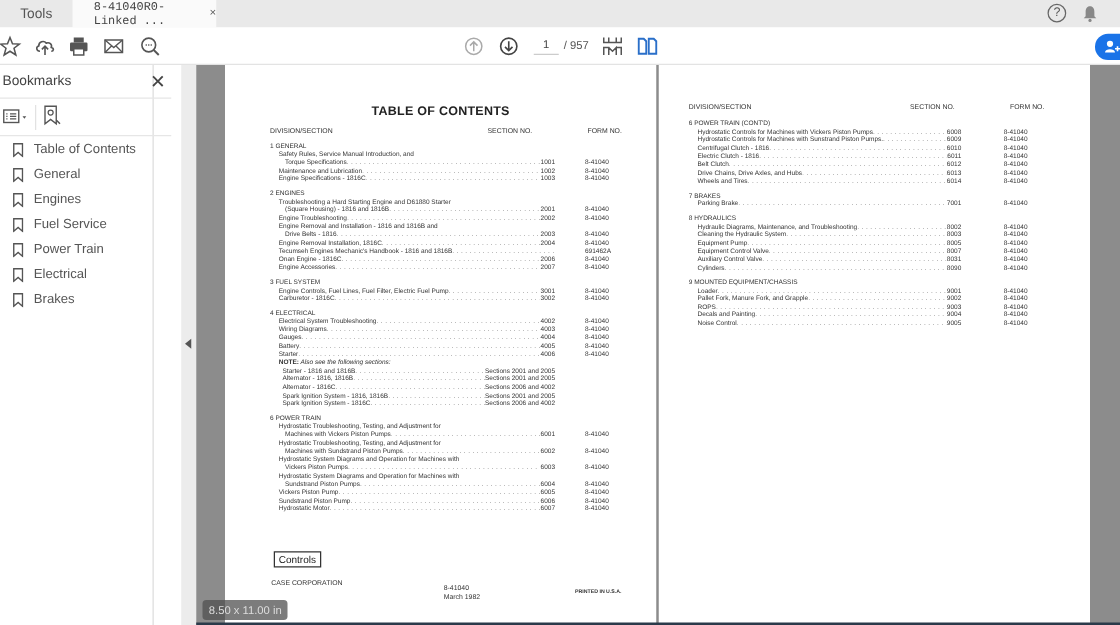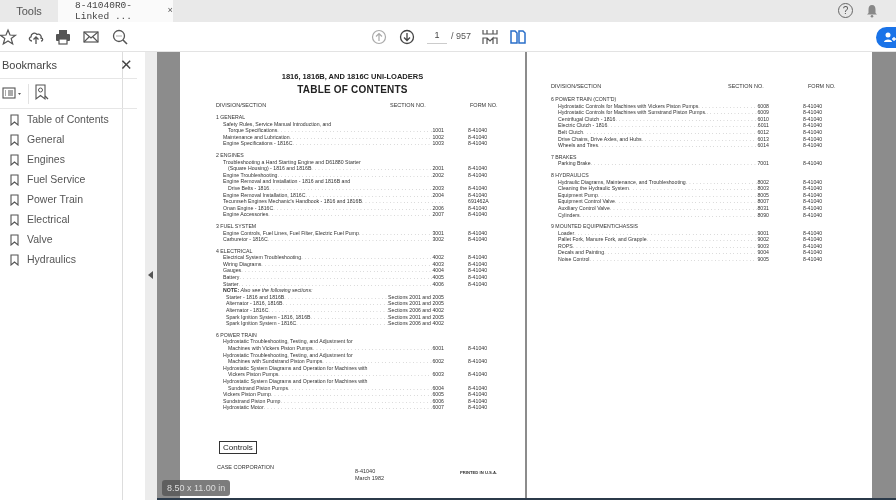--- a/index.html
+++ b/index.html
@@ -188,39 +188,32 @@
     <div class="bm-item">
       <svg class="bm-icon" viewBox="0 0 9 12">
           <path d="M1 1 L8 1 L8 11 L4.5 8 L1 11 Z" fill="none" stroke="#555" stroke-width="1.1"></path>
         </svg>
       <span class="bm-label">Electrical</span>
     </div>
     <div class="bm-item">
       <svg class="bm-icon" viewBox="0 0 9 12">
           <path d="M1 1 L8 1 L8 11 L4.5 8 L1 11 Z" fill="none" stroke="#555" stroke-width="1.1"></path>
         </svg>
-      <span class="bm-label">Valve</span>
-    </div>
-    <div class="bm-item">
-      <svg class="bm-icon" viewBox="0 0 9 12">
-          <path d="M1 1 L8 1 L8 11 L4.5 8 L1 11 Z" fill="none" stroke="#555" stroke-width="1.1"></path>
-        </svg>
-      <span class="bm-label">Hydraulics</span>
+      <span class="bm-label">Brakes</span>
     </div>
   </div>
 </div>
 
 <div class="collapse-strip">
   <div class="collapse-arrow"></div>
 </div>
 
 <div class="viewer">
 
   <div class="page page1 doc">
-    <div class="doc-title1">1816, 1816B, AND 1816C UNI-LOADERS</div>
     <div class="doc-title2">TABLE OF CONTENTS</div>
     <div class="col-head" style="left:36px;top:50px">DIVISION/SECTION</div>
     <div class="col-head" style="left:210px;top:50px">SECTION  NO.</div>
     <div class="col-head" style="left:290px;top:50px">FORM NO.</div>
     <div class="toc" id="toc1" style="left:36px;top:62px;width:228px">
         <div class="sec">
           <div class="sec-title">1  GENERAL</div>
           <div class="row">
             <span class="txt">Safety Rules, Service Manual Introduction, and</span>
           </div>

